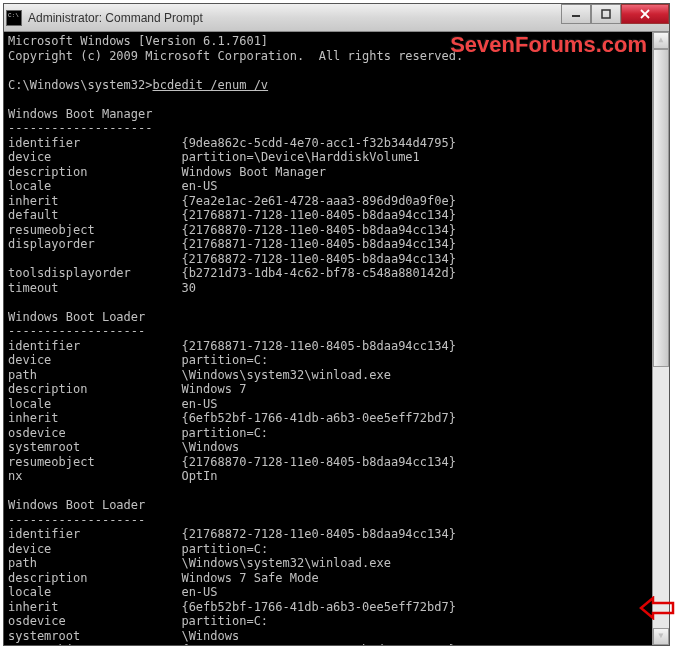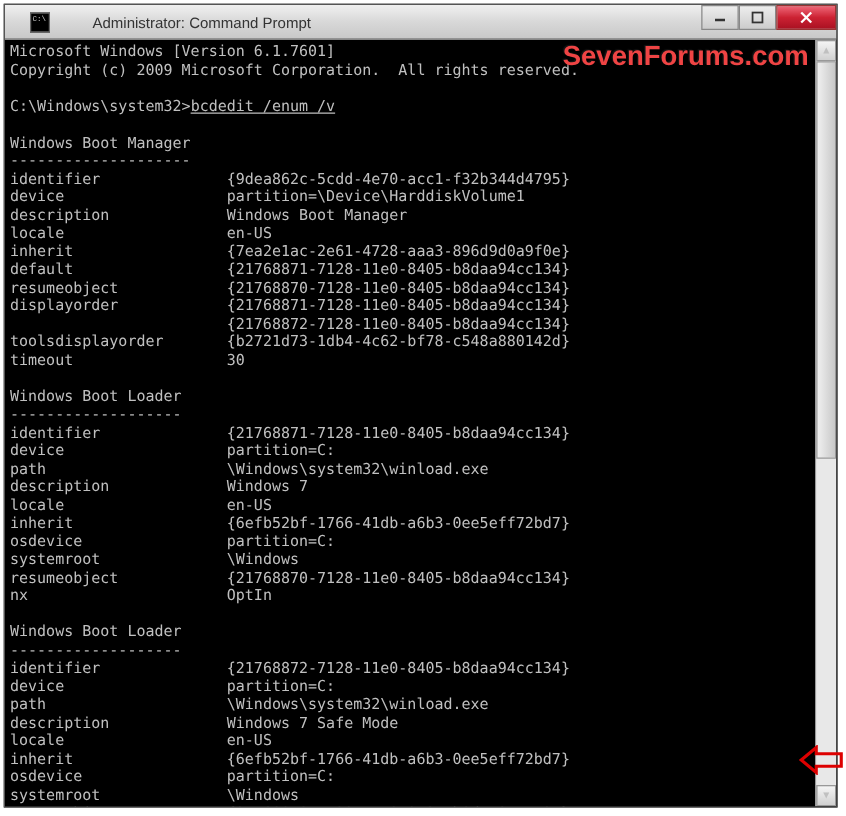--- a/index.html
+++ b/index.html
@@ -20,23 +20,22 @@
   display: flex;
   flex-direction: column;
   position: relative;
 }
 .titlebar {
   height: 28px;
   background: linear-gradient(to bottom, #f0f0f0 0%, #d8d8d8 50%, #c8c8c8 100%);
   border-bottom: 1px solid #888;
   display: flex;
   align-items: center;
-  padding-left: 20px;
+  padding-left: 2px;
   position: relative;
-  gap: 28px;
 }
 .titlebar-icon {
   width: 16px;
   height: 16px;
   margin-right: 6px;
   background: #000;
   border: 1px solid #666;
   position: relative;
 }
 .titlebar-icon::after {

